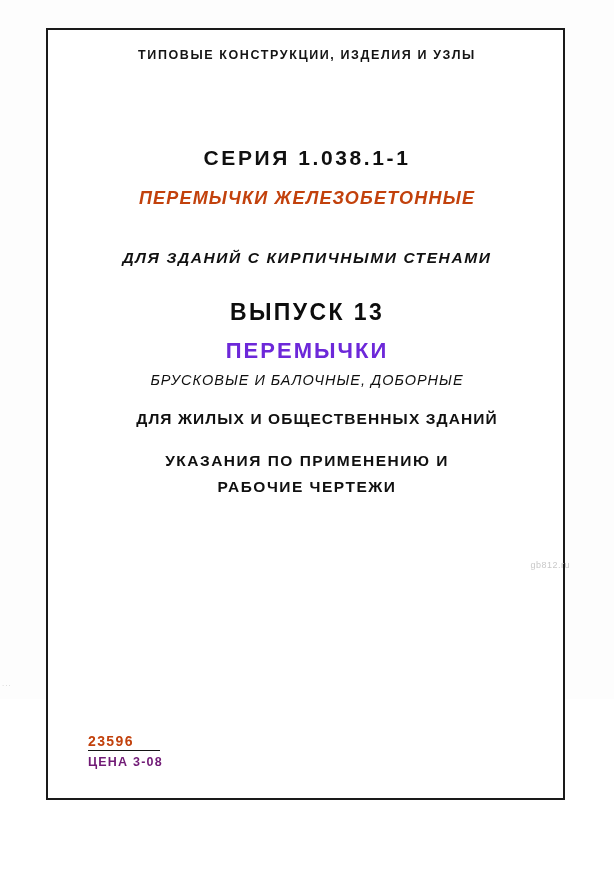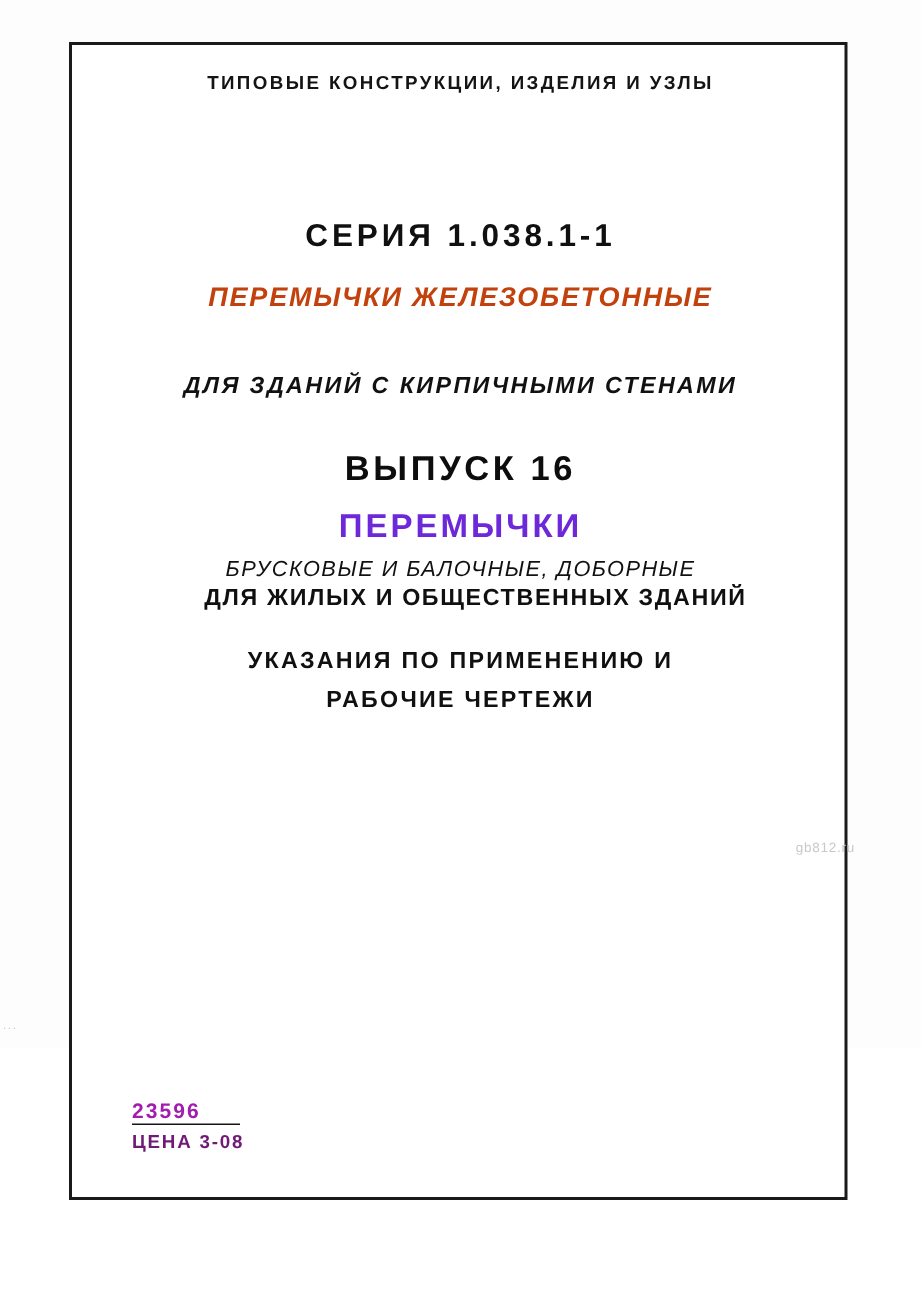--- a/index.html
+++ b/index.html
@@ -124,21 +124,21 @@
   .sect-2 {
     margin-top: 8px;
     font-size: 14.5px;
     font-weight: normal;
     font-style: italic;
     letter-spacing: 1px;
     color: #111111;
   }
 
   .sect-3 {
-    margin-top: 2px;
+    margin-top: 22px;
     font-size: 15.5px;
     font-weight: bold;
     letter-spacing: 1.1px;
     color: #101010;
     padding-left: 20px;
   }
 
   .sect-4 {
     margin-top: 20px;
     font-size: 15.5px;
@@ -152,21 +152,21 @@
   .stamp {
     position: absolute;
     left: 88px;
     top: 732px;
     text-align: left;
   }
   .stamp-code {
     font-size: 14px;
     font-weight: bold;
     letter-spacing: 1.4px;
-    color: #a21caf;
+    color: #c2410c;
     display: inline-block;
     border-bottom: 1.5px solid #141414;
     padding-bottom: 1px;
     padding-right: 26px;
   }
   .stamp-price {
     margin-top: 4px;
     font-size: 12.5px;
     font-weight: bold;
     letter-spacing: 1.2px;
@@ -185,21 +185,21 @@
     <div class="top-heading">
       <div class="line1">ТИПОВЫЕ КОНСТРУКЦИИ, ИЗДЕЛИЯ И УЗЛЫ</div>
     </div>
 
     <div class="series">СЕРИЯ 1.038.1-1</div>
 
     <div class="main-title">ПЕРЕМЫЧКИ ЖЕЛЕЗОБЕТОННЫЕ</div>
 
     <div class="subtitle-1">ДЛЯ ЗДАНИЙ С КИРПИЧНЫМИ СТЕНАМИ</div>
 
-    <div class="issue">ВЫПУСК 16</div>
+    <div class="issue">ВЫПУСК 13</div>
 
     <div class="sect-1">ПЕРЕМЫЧКИ</div>
 
     <div class="sect-2">БРУСКОВЫЕ И БАЛОЧНЫЕ, ДОБОРНЫЕ</div>
 
     <div class="sect-3">ДЛЯ ЖИЛЫХ И ОБЩЕСТВЕННЫХ ЗДАНИЙ</div>
 
     <div class="sect-4">
       <div>УКАЗАНИЯ ПО ПРИМЕНЕНИЮ И</div>
       <div>РАБОЧИЕ ЧЕРТЕЖИ</div>

